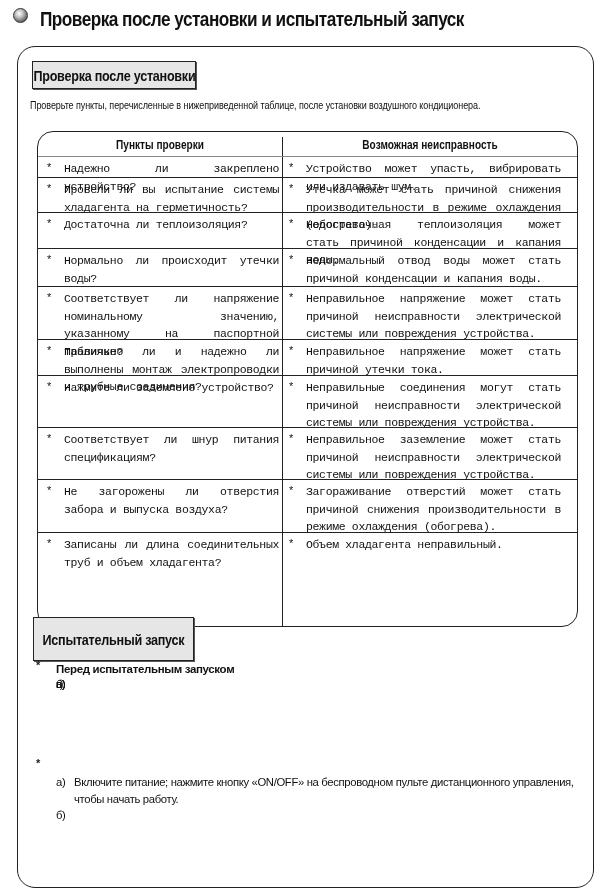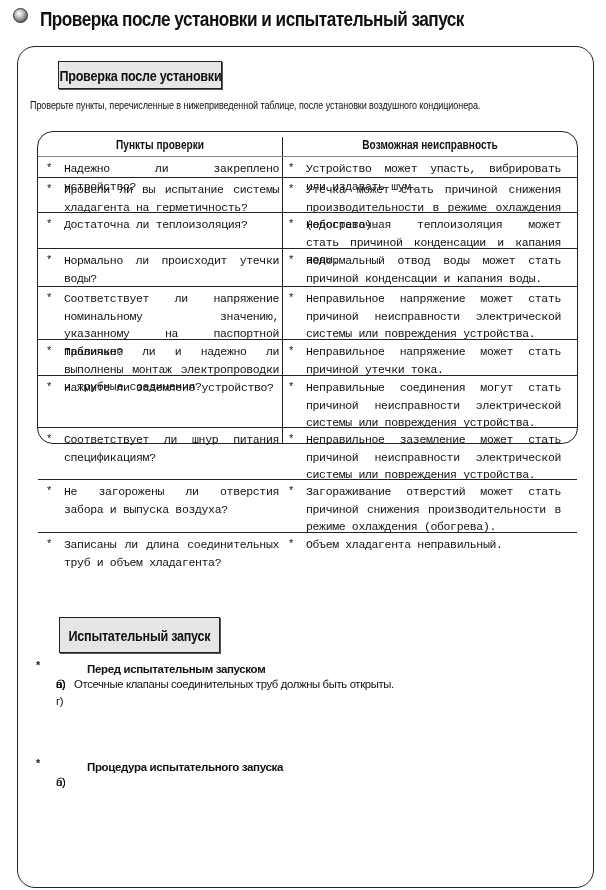--- a/index.html
+++ b/index.html
@@ -23,37 +23,37 @@
   
   .outer-box {
     position: absolute; left: 17px; top: 46px; width: 577px; height: 842px;
     border: 1.5px solid #222; border-radius: 18px; box-sizing: border-box;
   }
 
   
   .section-box {
     position: absolute; background: #e6e6e6; border: 1.5px solid #222; box-sizing: border-box;
     box-shadow: 1px 1px 0 #555;
-    display: flex; align-items: center; justify-content: center; margin-left: 26px;
+    display: flex; align-items: center; justify-content: center;
   }
   .section-box span {
     font-size: 15px; font-weight: bold; color: #111; white-space: nowrap;
     transform: scaleX(0.84); letter-spacing: -0.3px;
   }
   .section-1 { left: 32px; top: 61px; width: 164px; height: 28px; }
-  .section-2 { left: 33px; top: 617px; width: 161px; height: 36px; }
+  .section-2 { left: 33px; top: 617px; width: 161px; height: 44px; }
 
   .intro-text {
     position: absolute; left: 30px; top: 99px; font-size: 11px; white-space: nowrap;
     transform: scaleX(0.82); transform-origin: left top; color: #111; letter-spacing: -0.1px;
   }
 
   
   .table-box {
-    position: absolute; left: 37px; top: 131px; width: 541px; height: 313px;
+    position: absolute; left: 37px; top: 131px; width: 541px; height: 496px;
     border: 1.3px solid #222; border-radius: 16px; box-sizing: border-box;
   }
   .col-divider {
     position: absolute; left: 244px; top: 5px; bottom: 0; width: 1.3px; background: #222;
   }
   .thead {
     position: absolute; left: 0; top: 0; width: 100%; height: 24px;
   }
   .th {
     position: absolute; top: 6px; font-size: 12px; font-weight: bold; color: #111;
@@ -75,21 +75,21 @@
   }
   .cell .txt {
     display: block; padding-left: 17px; text-align: justify; font-family: Liberation Mono, monospace;
   }
   .cell-left { left: 9px; width: 232px; }
   .cell-right { left: 251px; width: 272px; }
   .cell .txt { font-stretch: condensed; letter-spacing: -0.35px; }
 
   
   .group { position: absolute; left: 36px; }
-  .group-title { font-size: 11.5px; font-weight: bold; letter-spacing: -0.35px; color: #111; margin-left: 31px; }
+  .group-title { font-size: 11.5px; font-weight: bold; letter-spacing: -0.35px; color: #111; }
   .group-star { position: absolute; left: 0; top: 0; font-size: 11px; font-weight: bold; }
   .group-head { position: relative; padding-left: 20px; height: 17px; }
   .steps { margin: 0; padding: 0; list-style: none; }
   .step {
     position: relative; padding-left: 38px; font-size: 11.3px; line-height: 16.5px;
     letter-spacing: -0.35px; color: #111; width: 500px;
   }
   .step .marker { position: absolute; left: 20px; top: 0; }
   .group-1 { top: 659px; }
   .group-2 { top: 757px; }
@@ -224,27 +224,26 @@
 </div>
 
 <div class="group group-1">
   <div class="group-head">
     <span class="group-star">*</span>
     <span class="group-title">Перед испытательным запуском</span>
   </div>
   <ul class="steps">
     <li class="step"><span class="marker">а)</span></li>
     <li class="step"><span class="marker">б)</span></li>
-    <li class="step"><span class="marker">в)</span><span>Отсечные клапаны соединительных труб должны быть открыты.</span></li>
+    <li class="step"><span class="marker">в)</span></li>
     <li class="step"><span class="marker">г)</span></li>
   </ul>
 </div>
 
 <div class="group group-2">
   <div class="group-head">
     <span class="group-star">*</span>
-    <span class="group-title">Процедура испытательного запуска</span>
   </div>
   <ul class="steps">
-    <li class="step"><span class="marker">а)</span></li>
+    <li class="step"><span class="marker">а)</span><span>Включите питание; нажмите кнопку «ON/OFF» на беспроводном пульте дистанционного управления, чтобы начать работу.</span></li>
     <li class="step"><span class="marker">б)</span></li>
   </ul>
 </div>
 
 </body></html>

